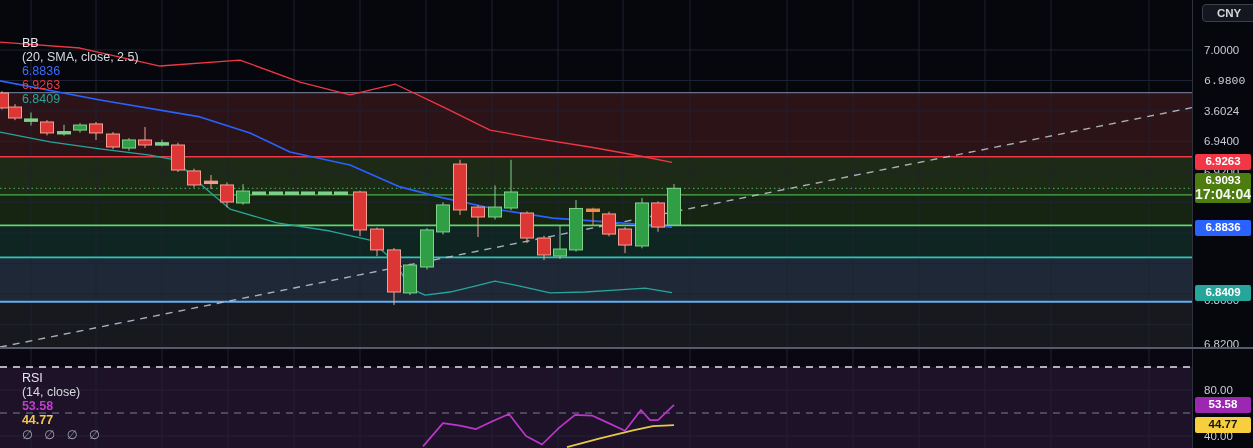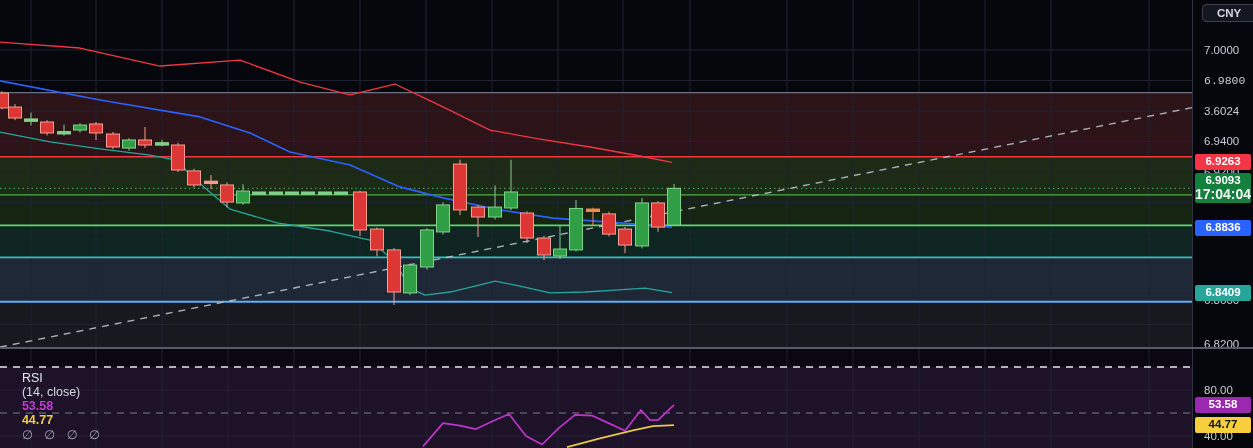--- a/index.html
+++ b/index.html
@@ -164,20 +164,27 @@
       <rect x="651.5" y="202.95749999999975" width="13" height="24.095000000000738" fill="#dc3734" stroke="#f2a093" stroke-width="1"></rect>
       <line x1="674" y1="184.04750000000047" x2="674" y2="225.06999999999968" stroke="#7fd28b" stroke-width="1"></line>
       <rect x="667.5" y="188.3175" width="13" height="36.752499999999685" fill="#2f9e45" stroke="#7fd28b" stroke-width="1"></rect>
       <line x1="0" y1="367" x2="1192" y2="367" stroke="#e8e8f0" stroke-width="1.6" stroke-dasharray="7 6"></line>
       <line x1="0" y1="413" x2="1192" y2="413" stroke="#7a7f8e" stroke-width="1.2" stroke-dasharray="7 6"></line>
       <polyline points="423,446.35 443,423.12 460,425.65 476,429.1 493,421.05 509,413.92 526,436 542,444.51 559,427.95 575,414.84 592,415.53 608,422.89 625,430.71 641,410.01 650,420.13 658,420.13 674,404.766" fill="none" stroke="#bb36c9" stroke-width="1.7" stroke-linejoin="round"></polyline>
       <polyline points="567,447.03999999999996 600,438.3 633,430.48 653,426.11 674,425.029" fill="none" stroke="#e6c84a" stroke-width="1.8" stroke-linejoin="round"></polyline>
     </svg>
 
 
+  <div class="legend r2">
+    <span>BB</span>
+    <span class="params">(20, SMA, close, 2.5)</span>
+    <span class="bb-basis">6.8836</span>
+    <span class="bb-upper">6.9263</span>
+    <span class="bb-lower">6.8409</span>
+  </div>
 
   <div class="legend r3">
     <span>RSI</span>
     <span class="params">(14, close)</span>
     <span class="rsi-val">53.58</span>
     <span class="rsi-ma">44.77</span>
     <span class="empties">∅ ∅ ∅ ∅</span>
   </div>
 
   <div class="divider"></div>
@@ -190,21 +197,21 @@
         <div class="pxlabel" style="top: 104.5px;">3.6024</div>
         <div class="pxlabel" style="top: 135px;">6.9400</div>
         <div class="pxlabel" style="top: 165.5px;">6.9200</div>
         <div class="pxlabel" style="top: 257px; margin-top: 37px;">6.8600</div>
         <div class="pxlabel" style="top: 318px; margin-top: 20px;">6.8200</div>
         <div class="pxlabel" style="top: 383.5px;">80.00</div>
         <div class="pxlabel" style="top: 429.5px; text-align: right;">40.00</div>
         <div class="badge" style="top: 154.392px; background: rgb(242, 54, 69); color: rgb(255, 255, 255); height: 14px;">
           <div>6.9263</div>
         </div>
-        <div class="badge" style="top: 173.317px; background: #15803d; color: rgb(255, 255, 255); height: 28px;">
+        <div class="badge" style="top: 173.317px; background: #4d7c0f; color: rgb(255, 255, 255); height: 28px;">
           <div>6.9093</div>
           <div class="sub">17:04:04</div>
         </div>
         <div class="badge" style="top: 219.51px; background: rgb(41, 98, 255); color: rgb(255, 255, 255); height: 14px;">
           <div>6.8836</div>
         </div>
         <div class="badge" style="top: 284.627px; background: rgb(38, 166, 154); color: rgb(255, 255, 255); height: 14px;">
           <div>6.8409</div>
         </div>
         <div class="badge" style="top: 396.766px; background: rgb(156, 39, 176); color: rgb(255, 255, 255); height: 14px;">53.58</div>

